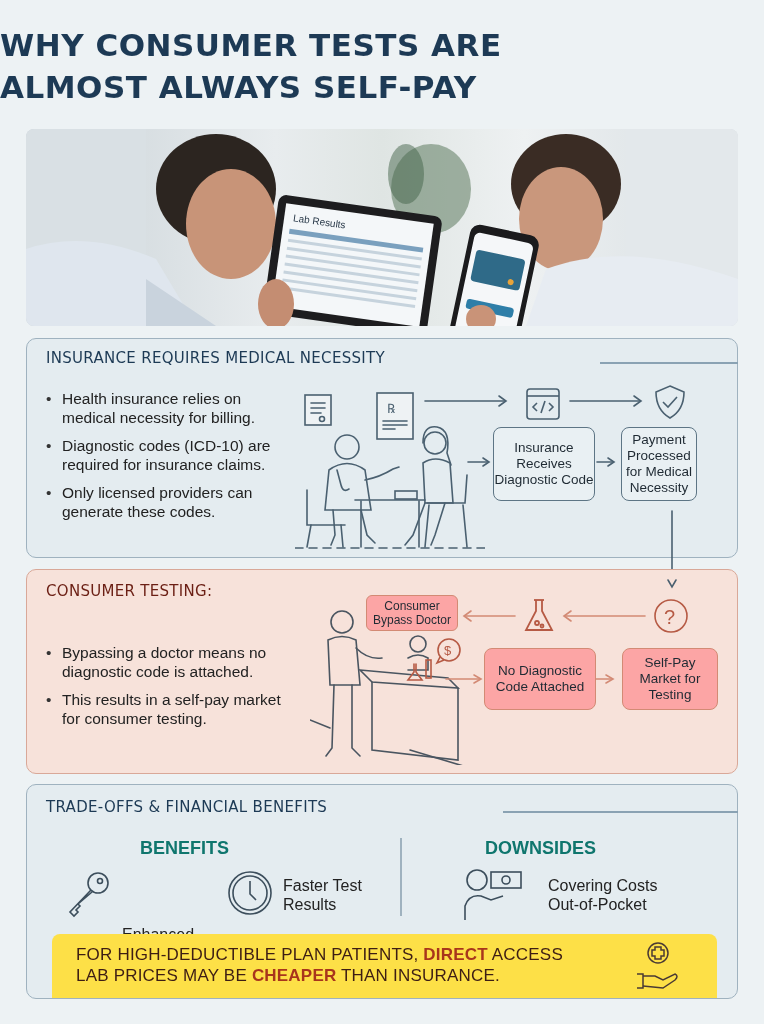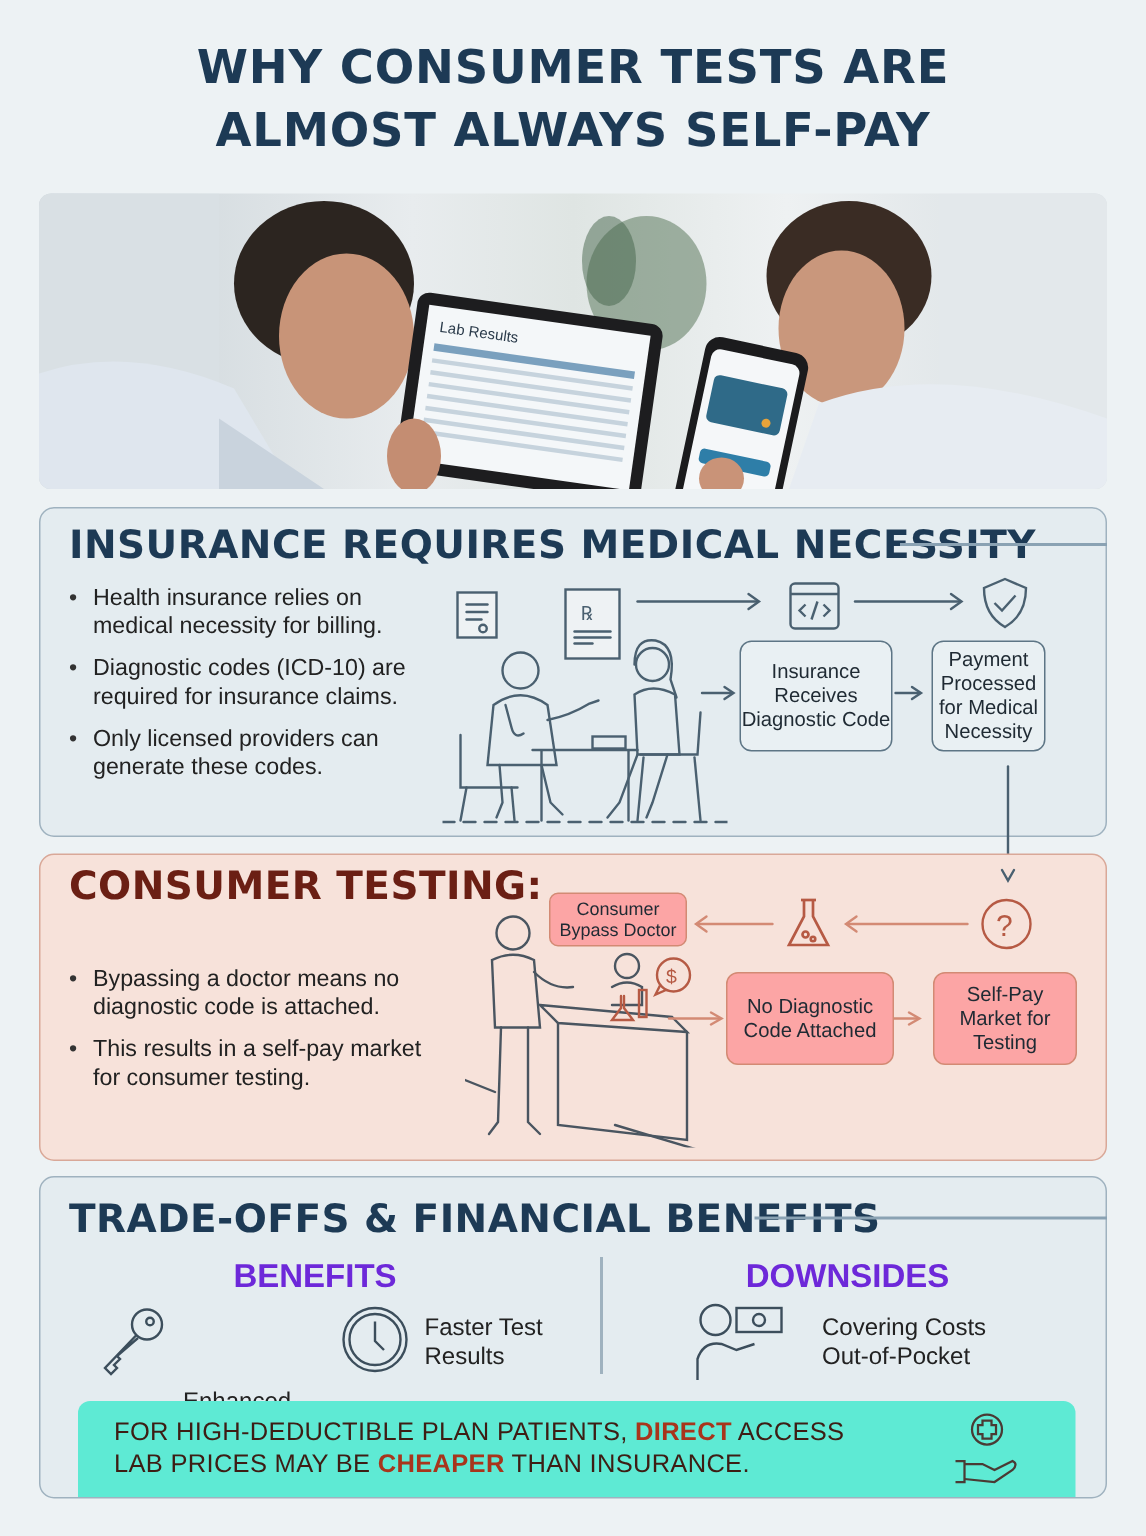--- a/index.html
+++ b/index.html
@@ -5,54 +5,54 @@
   * { box-sizing: border-box; margin: 0; padding: 0; }
   html, body { width: 764px; height: 1024px; overflow: hidden; }
   body {
     background: #edf2f4;
     font-family: "Liberation Sans", sans-serif;
     color: #1f2a33;
     position: relative;
   }
   .title {
     position: absolute; left: 0; top: 24px; width: 764px;
-    text-align: center; font-family: "DejaVu Sans", sans-serif;
+    text-align: left; font-family: "DejaVu Sans", sans-serif;
     font-weight: bold; font-size: 31px; line-height: 42px;
     color: #1d3a55; letter-spacing: 0.5px;
   }
   .photo {
     position: absolute; left: 26px; top: 129px; width: 712px; height: 197px;
     border-radius: 8px; overflow: hidden;
     background: linear-gradient(90deg, #c9d2d7 0%, #e8ecee 35%, #dfe5e3 50%, #eef1f2 70%, #d7dee2 100%);
   }
   .panel {
     position: absolute; border-radius: 10px; border: 1.5px solid #9fb2bf;
   }
   .panel.blue { background: #e4ecf0; }
   .panel.red { background: #f7e2da; border-color: #d9a898; }
   .panel-title {
-    position: absolute; font-family: "DejaVu Sans", sans-serif; font-weight: bold;
-    font-size: 26px; color: #1d3a55; letter-spacing: 0.3px;
+    position: absolute; font-family: "DejaVu Sans", sans-serif; font-weight: normal;
+    font-size: 15px; color: #1d3a55; letter-spacing: 0.3px;
   }
   .rule { position: absolute; height: 1.5px; background: #8aa2b3; }
   .bullets { position: absolute; list-style: none; font-size: 15.5px; line-height: 19px; color: #222; }
   .bullets li { position: relative; padding-left: 16px; margin-bottom: 9px; }
   .bullets li::before { content: "•"; position: absolute; left: 0; top: 0; color: #333; }
   .flowbox {
     position: absolute; border: 1.5px solid #5d7585; border-radius: 8px;
     display: flex; align-items: center; justify-content: center; text-align: center;
     font-size: 13.5px; line-height: 16px; color: #1f2a33; background: #e9f0f3;
   }
   .flowbox.red { border-color: #d38a74; background: #fca5a5; }
   .abs { position: absolute; }
-  .subhead { position: absolute; font-weight: bold; font-size: 22px; color: #6d28d9; text-align: center; }
+  .subhead { position: absolute; font-weight: bold; font-size: 18px; color: #0f766e; text-align: left; }
   .item-text { position: absolute; font-size: 16px; line-height: 19px; color: #222; }
   .callout {
     position: absolute; left: 52px; top: 934px; width: 665px; height: 64px;
-    background: #5eead4; border-radius: 8px 8px 0 0;
+    background: #fde047; border-radius: 8px 8px 0 0;
   }
   .callout-text {
     position: absolute; left: 24px; top: 10px; font-size: 17px; line-height: 21px;
     color: #3d1d14; letter-spacing: 0.2px;
   }
   .hl { color: #a8351c; font-weight: bold; }
 </style>
 </head>
 <body>
 

